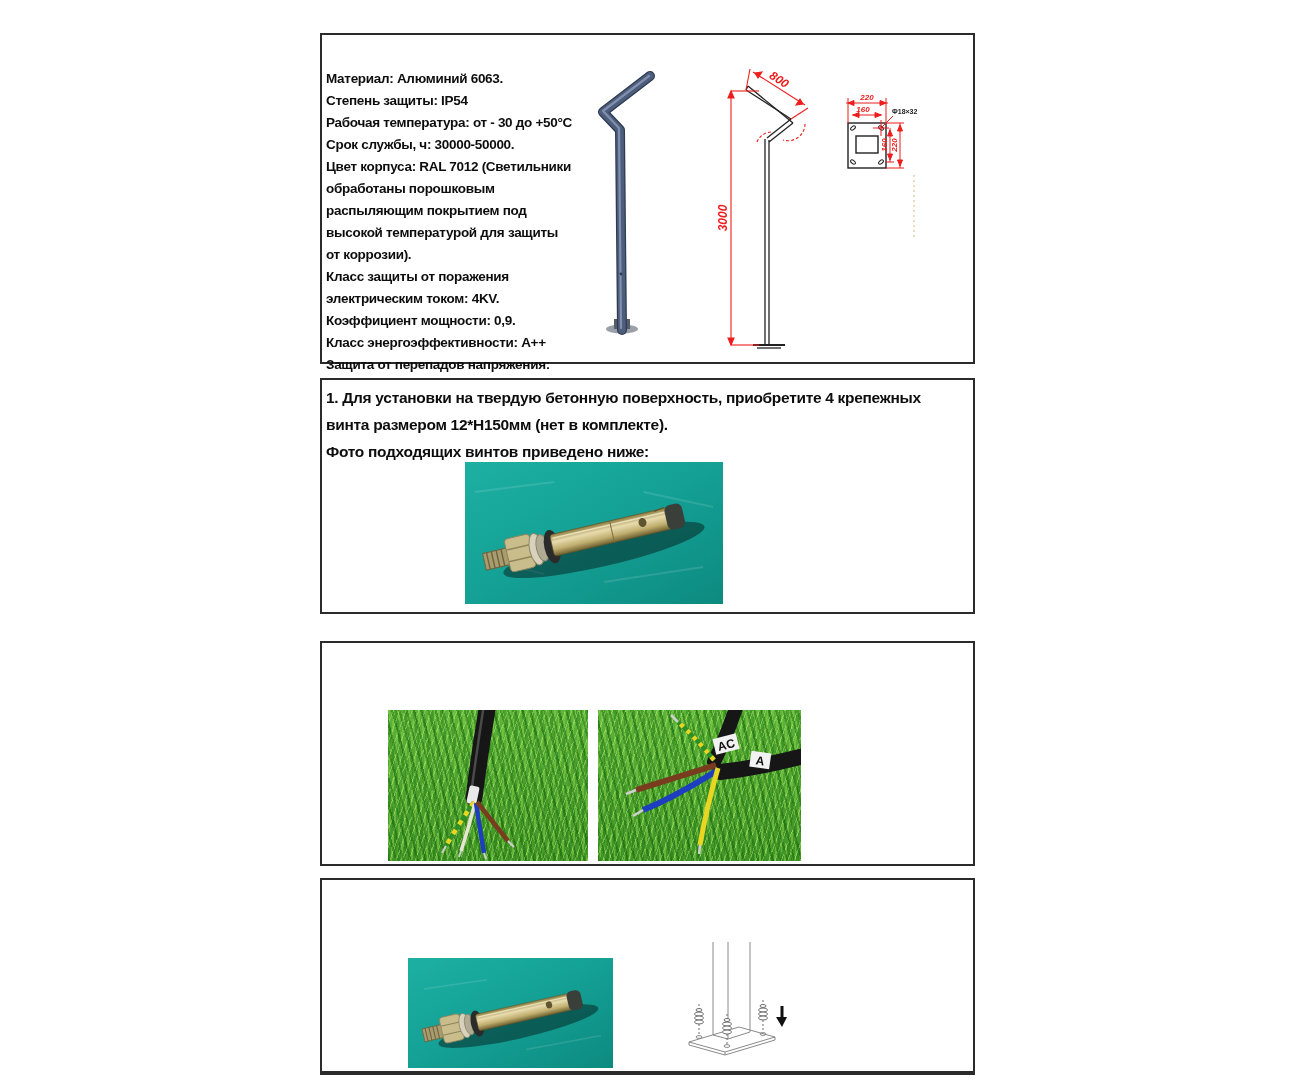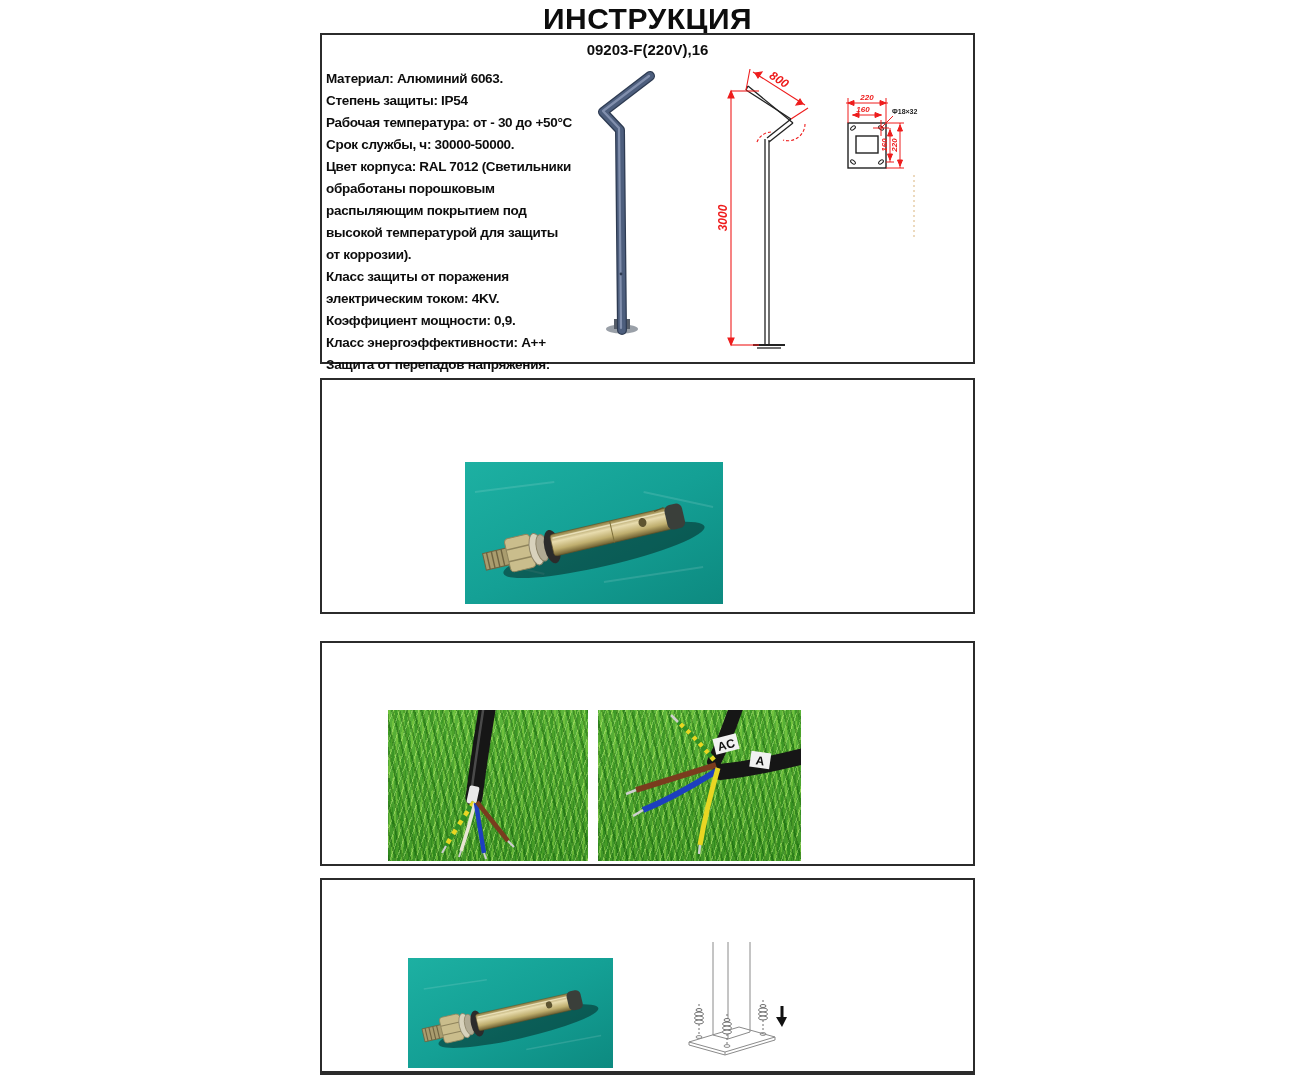--- a/index.html
+++ b/index.html
@@ -20,25 +20,23 @@
     linear-gradient(180deg,#5cb43a,#3f9427);}
   svg{display:block;}
   .dim-label{font-size:12px;font-style:italic;font-weight:bold;}
   .dim-label-sm{font-size:8px;font-style:italic;font-weight:bold;}
 </style>
 </head>
 <body>
 
 <div id="page">
 
-  <div class="abs title" style="left:320px;top:2px;width:655px;">ИНСТРУКЦИЯ</div>
 
   <div class="abs box" style="left:320px;top:33px;width:655px;height:331px;"></div>
 
-  <div class="abs model" style="left:320px;top:41px;width:655px;">09203-F(220V),16</div>
 
   <div class="abs speclines" style="left:326px;top:68px;width:274px;">Материал: Алюминий 6063.
 Степень защиты: IP54
 Рабочая температура: от - 30 до +50°C
 Срок службы, ч: 30000-50000.
 Цвет корпуса: RAL 7012 (Светильники
 обработаны порошковым
 распыляющим покрытием под
 высокой температурой для защиты
 от коррозии).
@@ -125,20 +123,23 @@
     </g>
     <text x="34" y="10" fill="#ee1c1c" class="dim-label-sm" text-anchor="middle">220</text>
     <text x="30" y="22" fill="#ee1c1c" class="dim-label-sm" text-anchor="middle">160</text>
     <text x="59" y="24" fill="#222" style="font-size:7px;font-weight:bold;">Φ18×32</text>
     <text x="54" y="55" fill="#ee1c1c" class="dim-label-sm" text-anchor="middle" transform="rotate(-90 54 55)">160</text>
     <text x="64" y="55" fill="#ee1c1c" class="dim-label-sm" text-anchor="middle" transform="rotate(-90 64 55)">220</text>
     <line x1="81" y1="85" x2="81" y2="150" stroke="#d9b37c" stroke-width="1" stroke-dasharray="2,3"></line>
   </svg>
 
   <div class="abs box" style="left:320px;top:378px;width:655px;height:236px;"></div>
+  <div class="abs steplines" style="left:326px;top:384px;width:644px;">1. Для установки на твердую бетонную поверхность, приобретите 4 крепежных
+винта размером 12*H150мм (нет в комплекте).
+Фото подходящих винтов приведено ниже:</div>
 
   <svg class="abs photo" style="left:465px;top:462px;" width="258" height="142" viewBox="0 0 260 142" preserveAspectRatio="none">
     <defs>
       <linearGradient id="teal1" x1="0" y1="0" x2="1" y2="1">
         <stop offset="0" stop-color="#1db0a2"></stop>
           <stop offset=".5" stop-color="#14a095"></stop>
           <stop offset="1" stop-color="#0d8a80"></stop>
       </linearGradient>
       <linearGradient id="metal1" x1="0" y1="0" x2="0" y2="1">
         <stop offset="0" stop-color="#8f7d3f"></stop>

